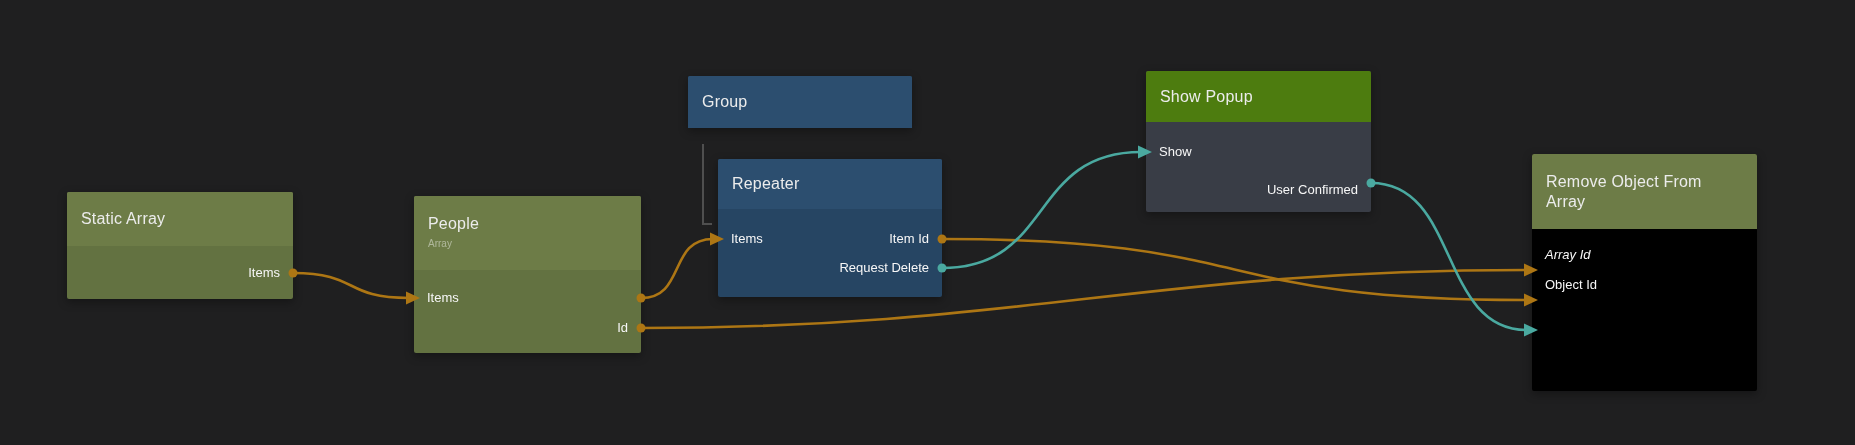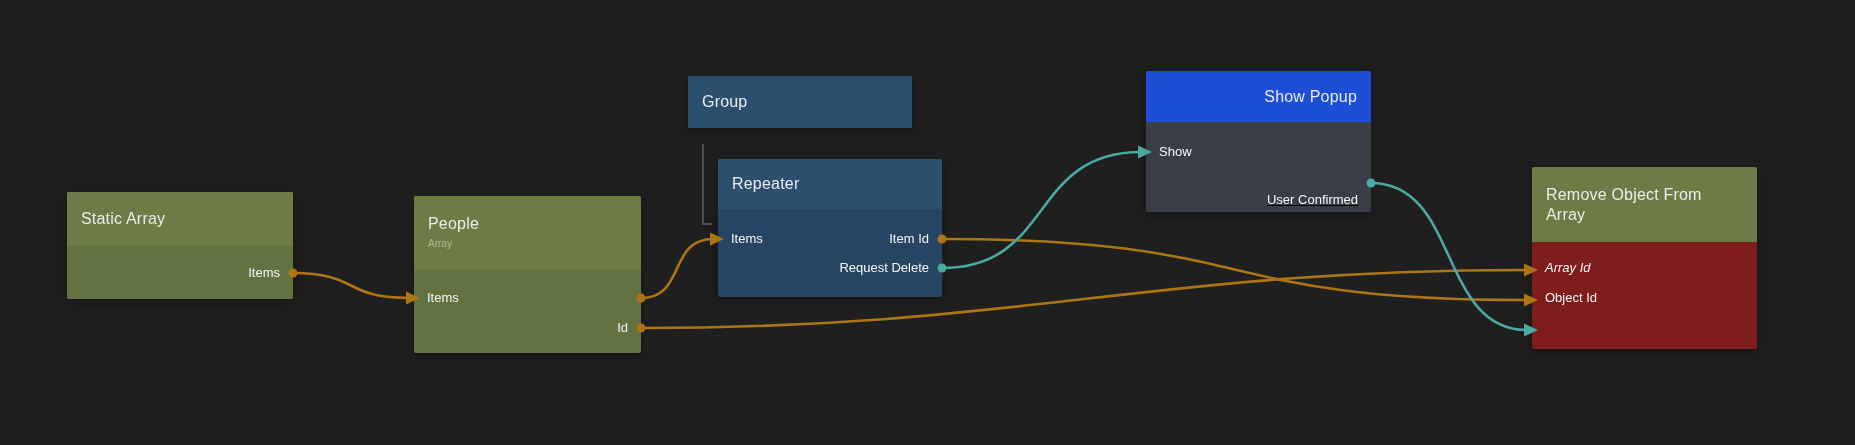--- a/index.html
+++ b/index.html
@@ -73,31 +73,31 @@
       </div>
       <div class="port-row" style="top: 65px;">
         <span class="port-label left">Items</span>
         <span class="port-label right">Item Id</span>
       </div>
       <div class="port-row" style="top: 94px;">
         <span class="port-label right">Request Delete</span>
       </div>
     </div>
     <div class="node" style="left: 1146px; top: 71px; width: 225px; height: 141px; background: rgb(57, 61, 70);">
-      <div class="node-header" style="height: 51px; background: #1d4ed8; text-align: right;">
+      <div class="node-header" style="height: 51px; background: #4d7c0f;">
         <div class="node-title">Show Popup</div>
       </div>
       <div class="port-row" style="top: 66px;">
         <span class="port-label left">Show</span>
       </div>
-      <div class="port-row" style="top: 114px; text-decoration: underline;">
+      <div class="port-row" style="top: 104px;">
         <span class="port-label right">User Confirmed</span>
       </div>
     </div>
-    <div class="node" style="left: 1532px; top: 167px; width: 225px; height: 182px; background: #7f1d1d;">
+    <div class="node" style="left: 1532px; top: 154px; width: 225px; height: 237px; background: #000000;">
       <div class="node-header" style="height: 75px; background: rgb(109, 124, 71);">
         <div class="node-title">Remove Object From Array</div>
       </div>
       <div class="port-row" style="top: 86px; font-style: italic;">
         <span class="port-label left">Array Id</span>
       </div>
       <div class="port-row" style="top: 116px;">
         <span class="port-label left">Object Id</span>
       </div>
     </div>

